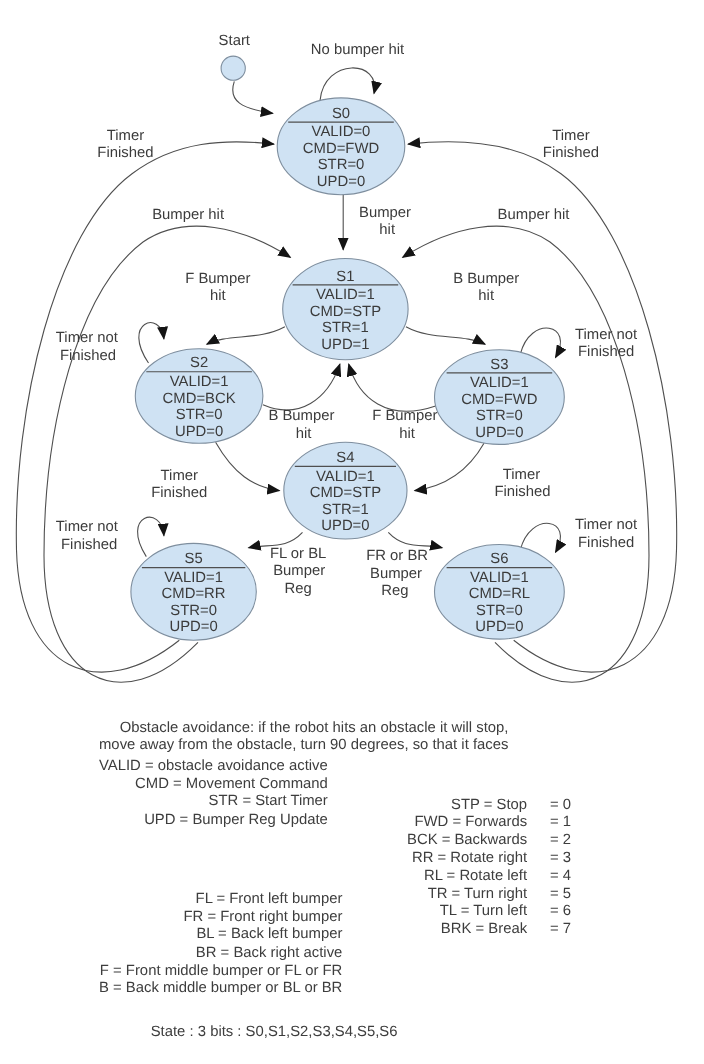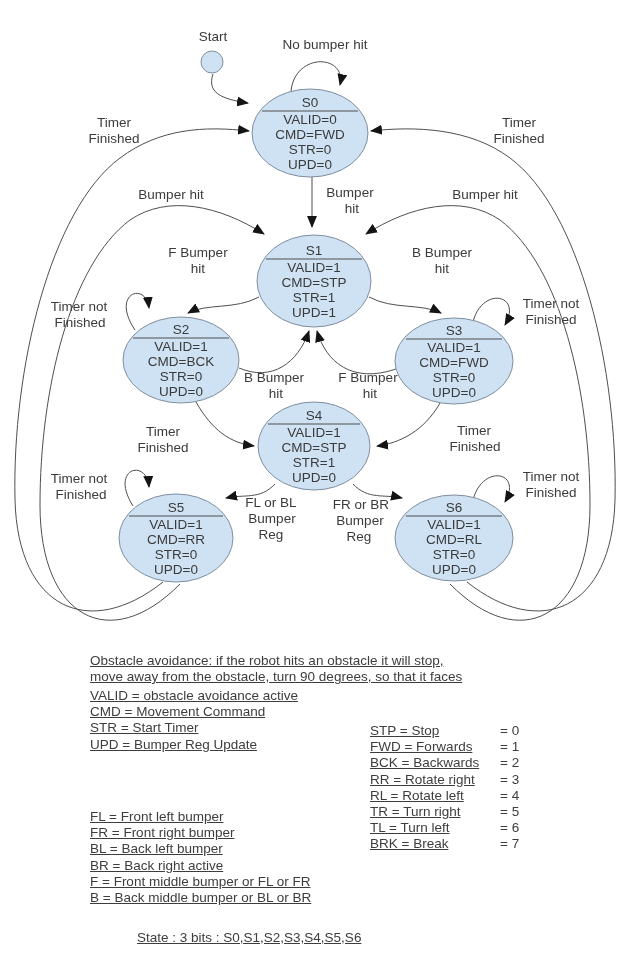--- a/index.html
+++ b/index.html
@@ -1,27 +1,27 @@
 <!DOCTYPE html>
 <html><head>
 <meta charset="utf-8">
 <style>
   html,body{margin:0;padding:0;background:#ffffff;}
   .canvas{
     position:relative;width:640px;height:967px;background:#ffffff;
-    font-family:"Liberation Sans", sans-serif;color:#3d3d3d;overflow:hidden;
+    font-family:"Liberation Sans", sans-serif;color:#3d3d3d;overflow:hidden;text-align:right;
   }
   svg{position:absolute;left:0;top:0;}
   .node{fill:#cfe2f3;stroke:#7e8e9e;stroke-width:1;}
   .startnode{fill:#cfe2f3;stroke:#7e8e9e;stroke-width:1;}
   .edge{fill:none;stroke:#4f4f4f;stroke-width:1;}
   .divider{stroke:#4f4f4f;stroke-width:1;}
   text{font-family:"Liberation Sans", sans-serif;font-size:13.5px;fill:#3b3b3b;}
   .mid{text-anchor:middle;}
-  .txtblock{position:absolute;font-size:13.5px;line-height:16.2px;white-space:nowrap;text-decoration:underline;}
+  .txtblock{position:absolute;font-size:13.5px;line-height:16.2px;white-space:nowrap;}
   .coderow{position:relative;height:16.2px;}
   .coderow .val{position:absolute;left:130px;top:0;}
 </style>
 </head>
 <body>
 
 <div class="canvas">
 
   <svg width="640" height="648" viewBox="0 0 640 648">
     <defs>

